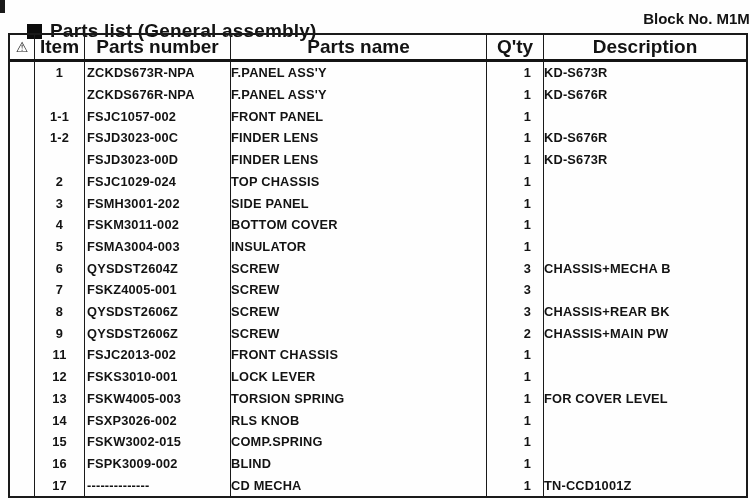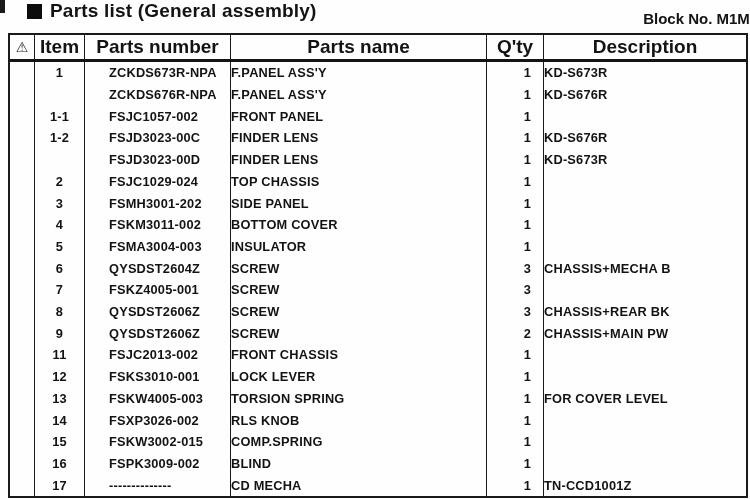--- a/index.html
+++ b/index.html
@@ -4,42 +4,42 @@
 <style>
   * { margin:0; padding:0; box-sizing:border-box; }
   html,body { width:750px; height:500px; overflow:hidden; background:#ffffff;
               font-family:"Liberation Sans", sans-serif; color:#131313; }
   .page { position:relative; width:750px; height:500px; background:#fefefe; }
 
   
   .corner-mark { position:absolute; left:0; top:0; width:5px; height:13px; background:#1a1a1a; }
 
   
-  .title-wrap { position:absolute; left:27px; top:0; display:flex; align-items:center; }
+  .title-wrap { position:absolute; left:27px; top:20px; display:flex; align-items:center; }
   .title-square { display:inline-block; width:15px; height:15px; background:#0c0c0c; margin-right:8px; }
   .title-text { font-size:19px; font-weight:bold; letter-spacing:0.2px; white-space:nowrap; }
   .block-no { position:absolute; top:10px; right:-4px; font-size:15px; font-weight:bold; white-space:nowrap; }
 
   
   .ptable { position:absolute; left:8px; top:33px; width:740px; height:465px;
             border:2.5px solid #1a1a1a; display:flex; flex-direction:column; }
   .row { display:grid; grid-template-columns:24px 50px 146px 256px 57px 1fr; min-height:0; }
   .cell { border-left:1.6px solid #1a1a1a; display:flex; align-items:center;
           overflow:hidden; white-space:nowrap; }
   .cell:first-child { border-left:none; }
 
   .thead { height:27px; border-bottom:3px solid #141414; flex:0 0 auto; }
   .thead .cell { justify-content:center; font-weight:bold; font-size:19px; }
   .thead .c-warn { font-size:14px; font-weight:normal; padding-bottom:1px; }
 
   .tbody { flex:1 1 auto; display:flex; flex-direction:column; }
   .tbody .row { flex:1 1 0; }
   .tbody .cell { font-size:12.8px; font-weight:bold; letter-spacing:0.2px; }
   .tbody .c-item { justify-content:center; }
-  .tbody .c-number { padding-left:24px; }
+  .tbody .c-number { padding-left:2px; }
   .tbody .c-name  { padding-left:0; }
   .tbody .c-qty   { justify-content:flex-end; padding-right:12px; }
   .tbody .c-desc  { }
 </style>
 </head>
 <body>
 
 <div class="page">
 
   <div class="corner-mark"></div>

